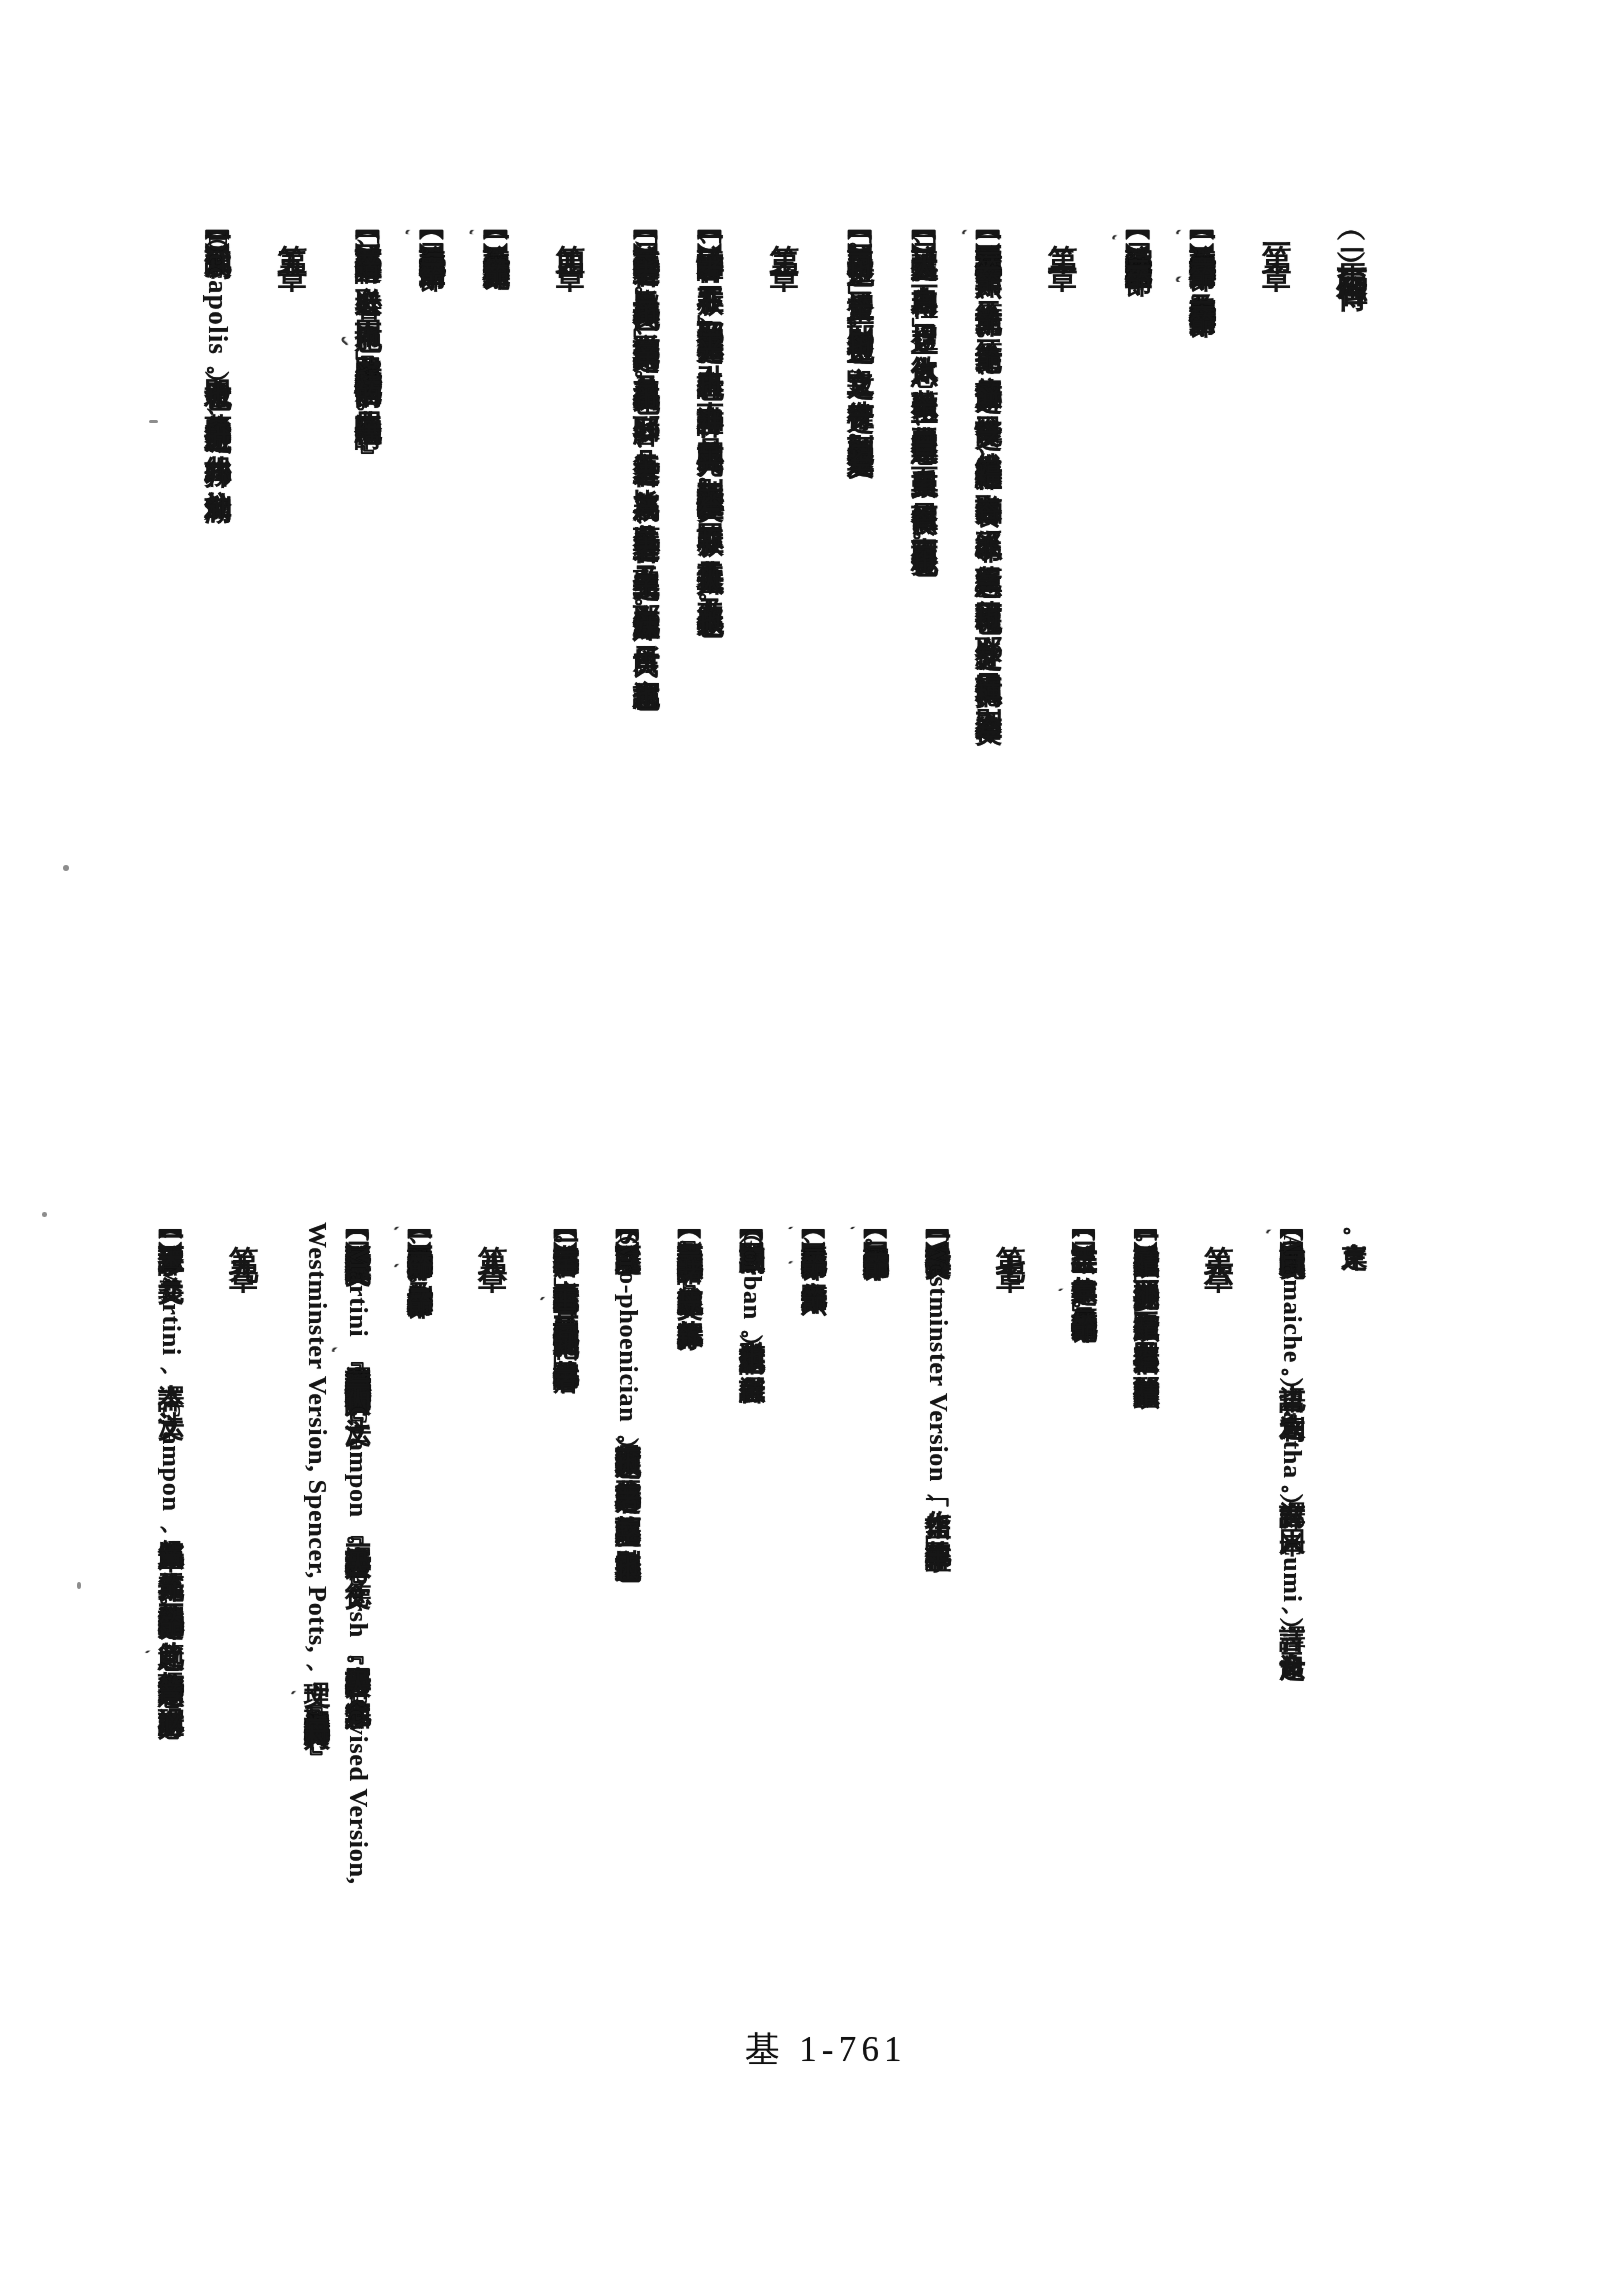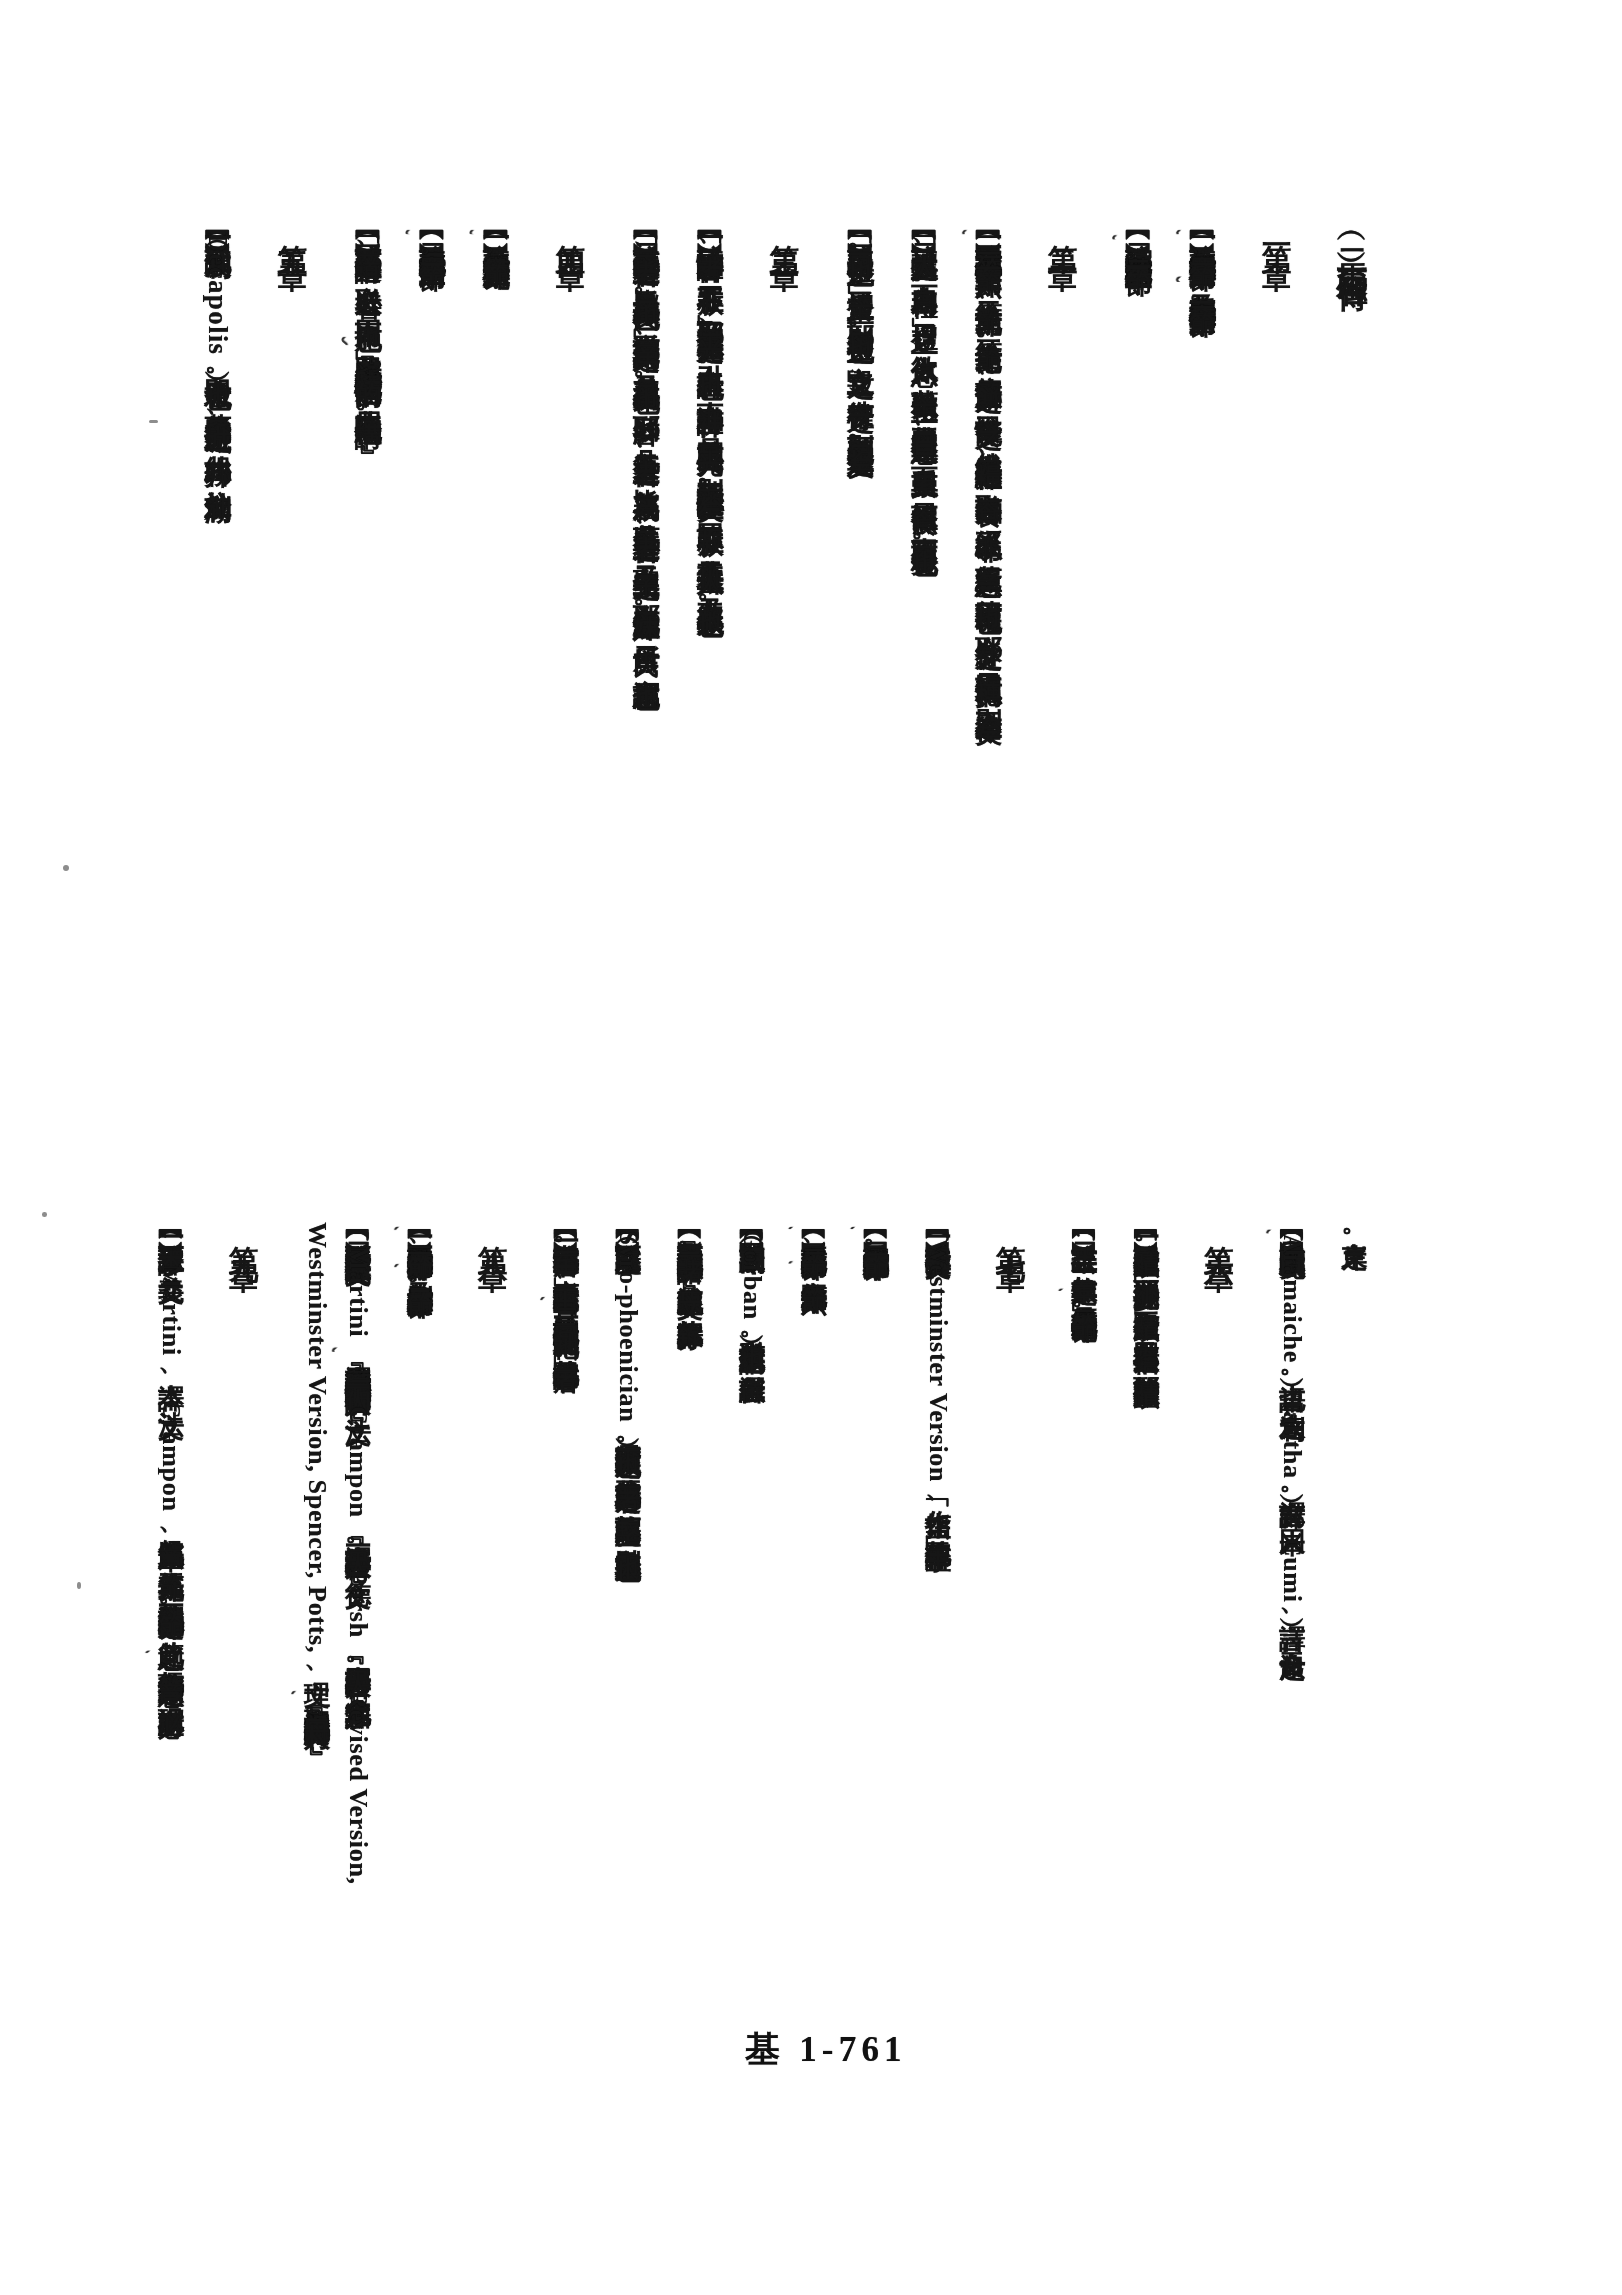--- a/index.html
+++ b/index.html
@@ -21,21 +21,21 @@
   #bottom_band{top:1222px;right:178px;height:775px;font-size:26px;line-height:41px;letter-spacing:0.7px;}
   .col{margin:0;text-shadow:0 0 0.7px rgba(0,0,0,.6);}
   .title{font-size:31px;letter-spacing:5.9px;padding-block-start:5.2px;margin-block-end:13px;}
   .chapter{font-size:29.4px;letter-spacing:7.9px;padding-block-start:19.6px;margin-block:13px 10.5px;}
   .note{padding-block-start:21px;}
   .cont{padding-block-start:0;}
   #bottom_band .cont{padding-block-start:69px;}
   .pn{text-decoration:underline wavy 1.6px rgba(25,25,25,.75);text-underline-offset:5.9px;}
   .pageno{
     position:absolute;top:2026px;left:745px;
-    font-size:35px;font-weight:700;letter-spacing:5.2px;color:#111;
+    font-size:35px;font-weight:400;letter-spacing:5.2px;color:#111;
     text-shadow:0 0 0.7px rgba(0,0,0,.6);
     text-align:center;
   }
   .speck{position:absolute;background:#8d8d8d;border-radius:50%;}
   .s1{left:63px;top:865px;width:5.9px;height:5.9px;}
   .s2{left:149px;top:420px;width:9.2px;height:3.3px;border-radius:2px;}
   .s3{left:42px;top:1212px;width:4.6px;height:4.6px;}
   .s4{left:77px;top:1582px;width:3.9px;height:6.5px;}
 </style>
 </head>

